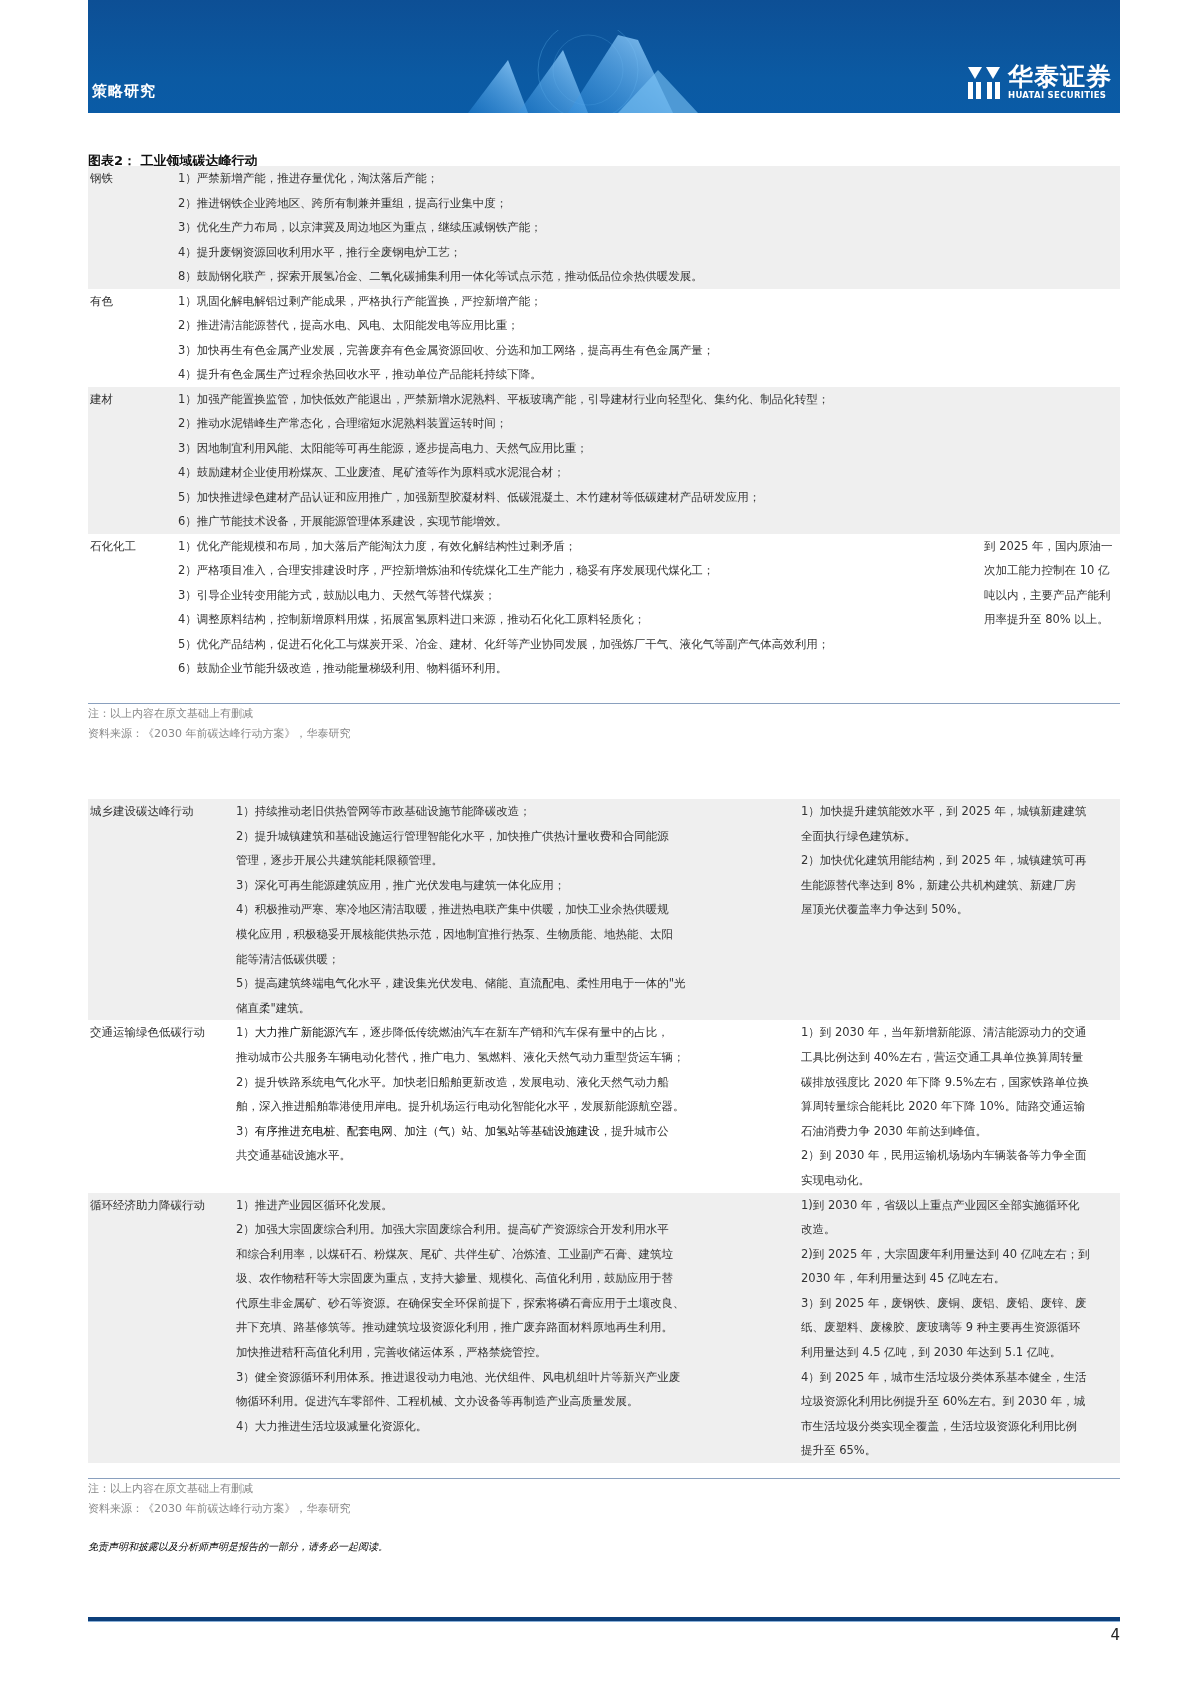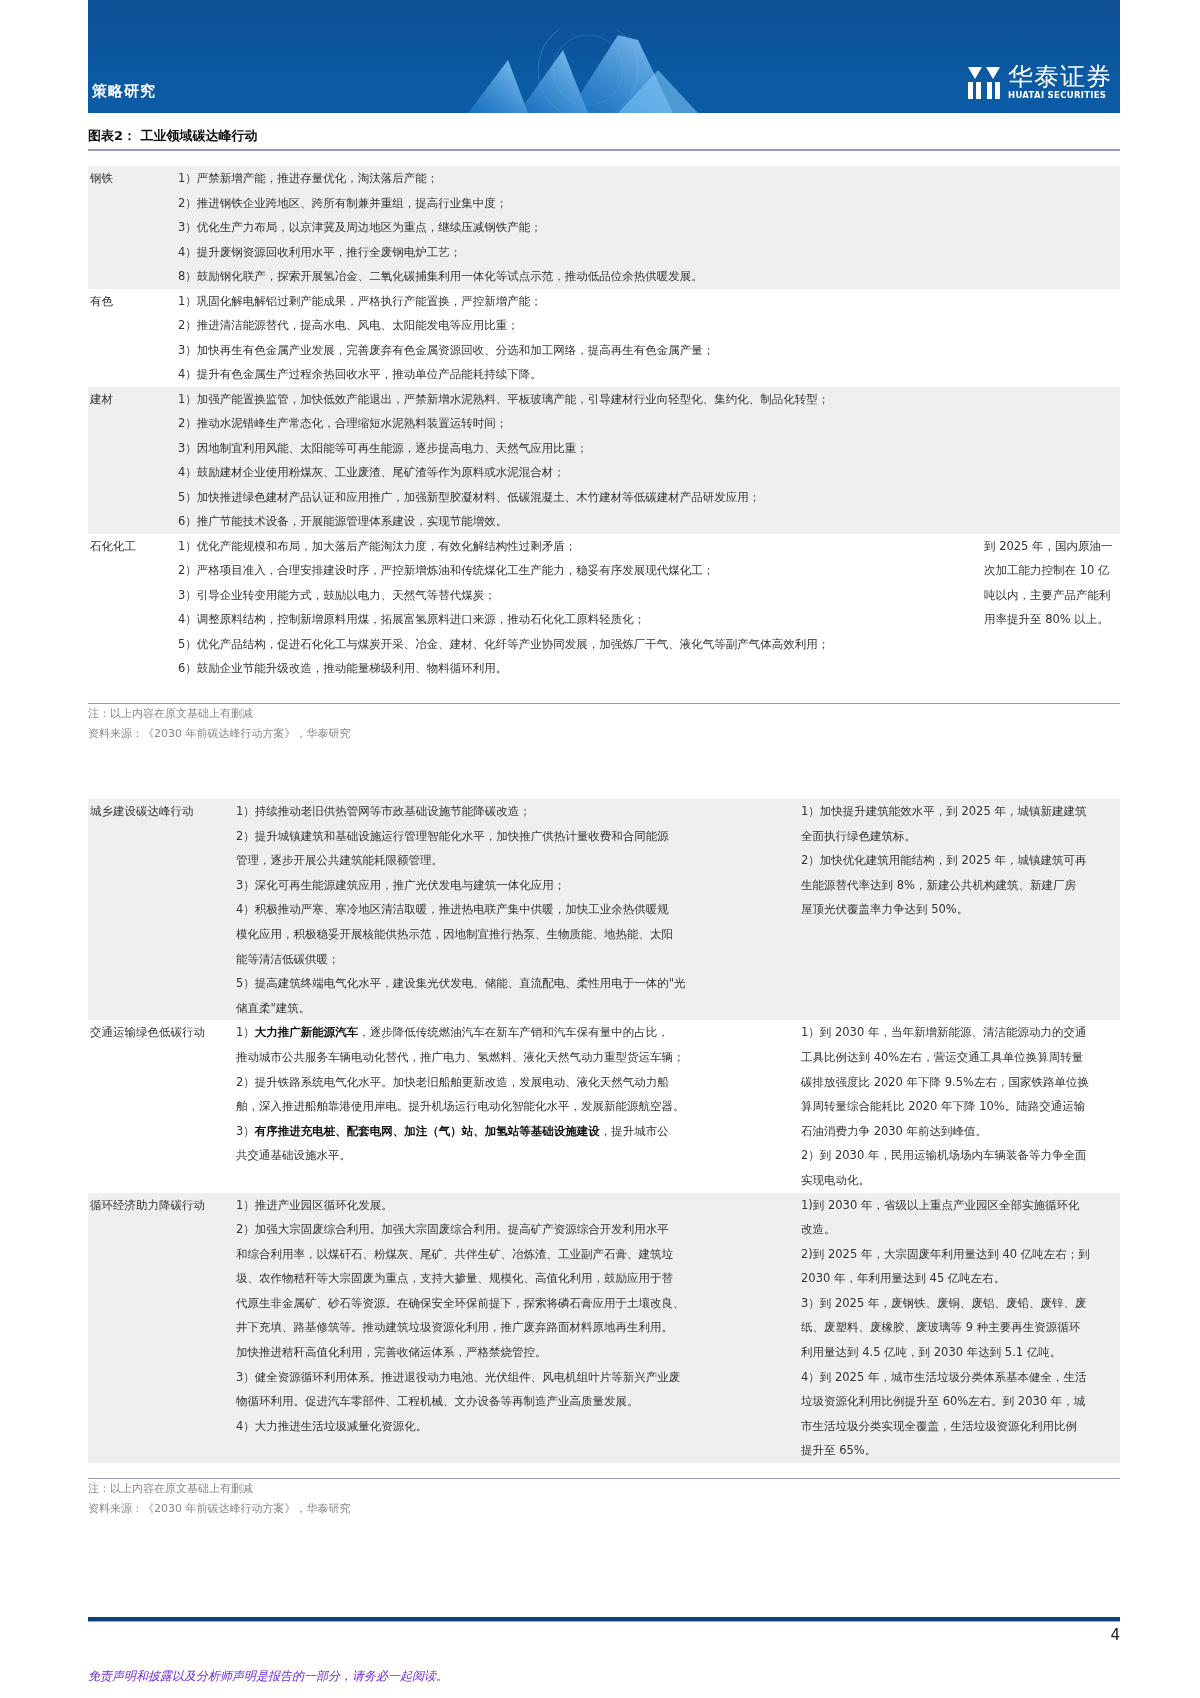--- a/index.html
+++ b/index.html
@@ -4,39 +4,39 @@
 <style>
   html, body { margin:0; padding:0; background:#fff; }
   body { width:1200px; height:1698px; position:relative; overflow:hidden;
          font-family:"DejaVu Sans","Liberation Sans",sans-serif; color:#222; }
   .header { position:absolute; left:88px; top:0; width:1032px; height:113px;
             background:linear-gradient(180deg,#0d4f95 0%,#0b5aa3 70%,#0a5ba6 100%); overflow:hidden; }
   .header .deco { position:absolute; left:380px; top:30px; width:300px; height:83px; }
   .header .section { position:absolute; left:4px; bottom:12px; color:#fff; font-weight:bold; font-size:15px; letter-spacing:1px;margin-top:37px; }
   .logo { position:absolute; right:8px; bottom:12px; display:flex; align-items:center; color:#fff; }
   .logo .mark { width:36px; height:38px; margin-right:6px; }
-  .logo .cn { font-size:25px; font-weight:normal; line-height:26px; letter-spacing:1px; }
+  .logo .cn { font-size:25px; font-weight:bold; line-height:26px; letter-spacing:1px; }
   .logo .en { font-size:8.5px; font-weight:bold; letter-spacing:0.3px; }
   .logo-text { display:flex; flex-direction:column; }
 
   .fig-title { position:absolute; left:88px; font-size:13px; font-weight:bold; color:#111; width:1032px;
                border-bottom:2px solid #8aa0be; padding-bottom:4px; }
   table.t { position:absolute; left:88px; width:1032px; border-collapse:collapse; font-size:11.5px; }
   table.t th { text-align:left; font-weight:bold; font-size:12px; padding:3px 0 3px 2px; height:16px; color:#111; }
   table.t td { vertical-align:top; padding:0 0 0 2px; line-height:24.5px; color:#333;margin-top:8px; }
   table.t tr.grey td { background:#efefef; }
   .line { display:block; white-space:nowrap; }
-  .b { font-weight:bold; color:#111; }
+  .b { font-weight:normal; color:#111; }
   .note { position:absolute; left:88px; font-size:11px; color:#888; line-height:20px; }
   .endrule { position:absolute; left:88px; width:1032px; border-top:1px solid #8aa0be; }
 
   table.t2 td { line-height:24.6px; }
 
   .footer-bar { position:absolute; left:88px; top:1617px; width:1032px; height:4px; background:#0d3f7a; border-bottom:1px solid #8ab0d8; }
-  .footer-text { position:absolute; left:88px; top:1668px; font-size:12px; font-style:italic; color:#6d28d9; }
+  .footer-text { position:absolute; left:88px; top:1540px; font-size:10px; font-style:italic; color:#000000; }
   .page-num { position:absolute; right:80px; top:1626px; font-size:15px; color:#222; }
 </style>
 </head>
 <body>
 
 <div class="header">
   <svg class="deco" viewBox="0 0 300 83">
     <defs>
       <linearGradient id="g1" x1="0" y1="1" x2="1" y2="0">
         <stop offset="0" stop-color="#2f8fe0" stop-opacity="0.4"></stop>
@@ -60,21 +60,21 @@
       <rect x="21" y="19" width="5" height="17" fill="#fff"></rect>
       <rect x="29" y="19" width="5" height="17" fill="#fff"></rect>
     </svg>
     <div class="logo-text">
       <span class="cn">华泰证券</span>
       <span class="en">HUATAI SECURITIES</span>
     </div>
   </div>
 </div>
 
-<div class="fig-title" style="top:127px;">图表2：  工业领域碳达峰行动</div>
+<div class="fig-title" style="top:152px;">图表2：  工业领域碳达峰行动</div>
 
 <table class="t" style="top:166px;">
   <colgroup>
       <col style="width:88px">
       <col style="width:806px">
       <col style="width:138px">
     </colgroup>
   <tbody>
   <tr class="grey">
     <td>钢铁</td>

